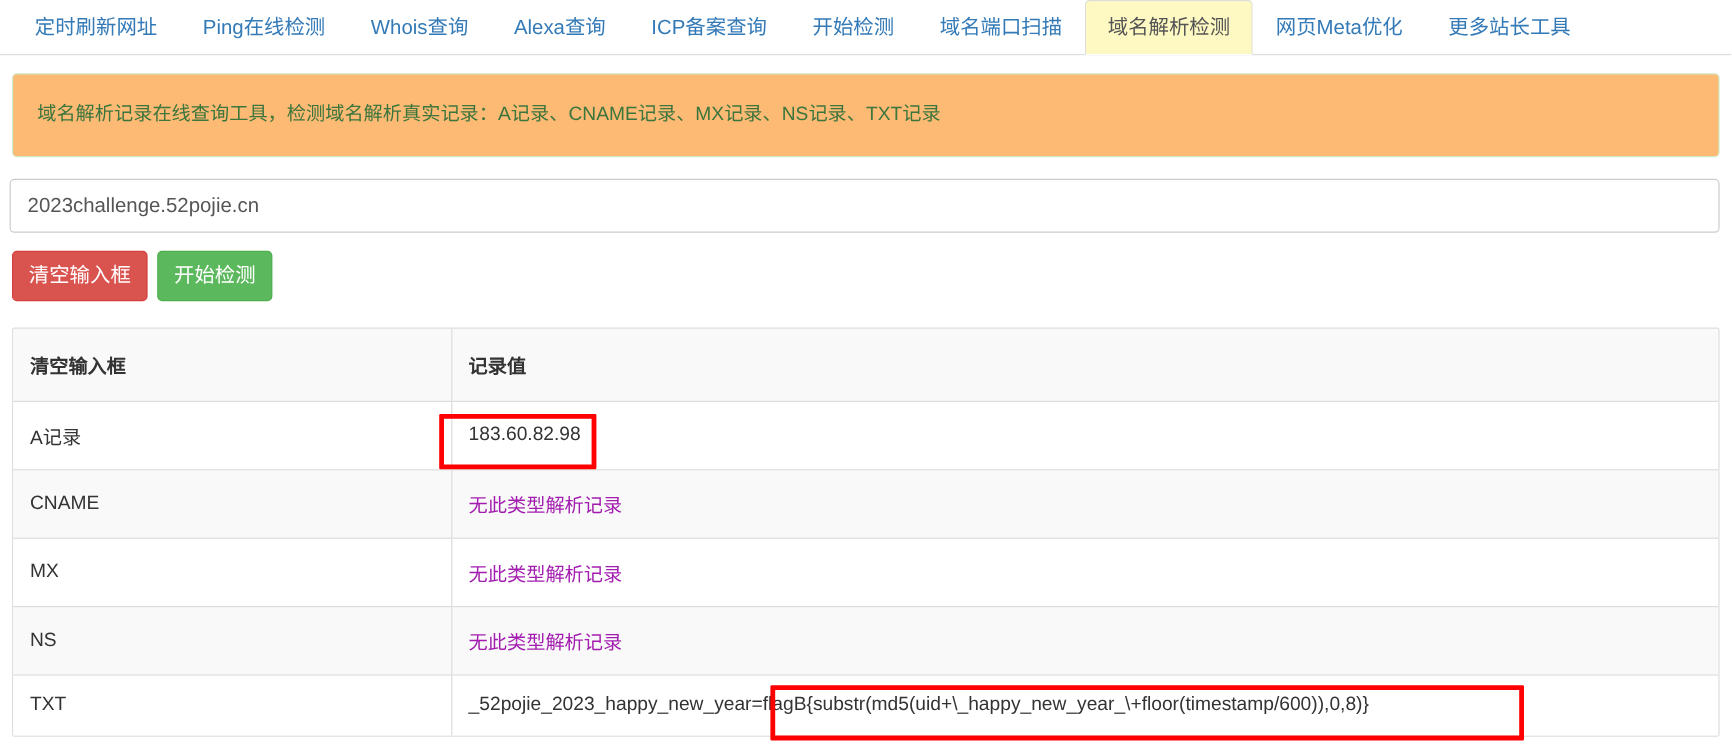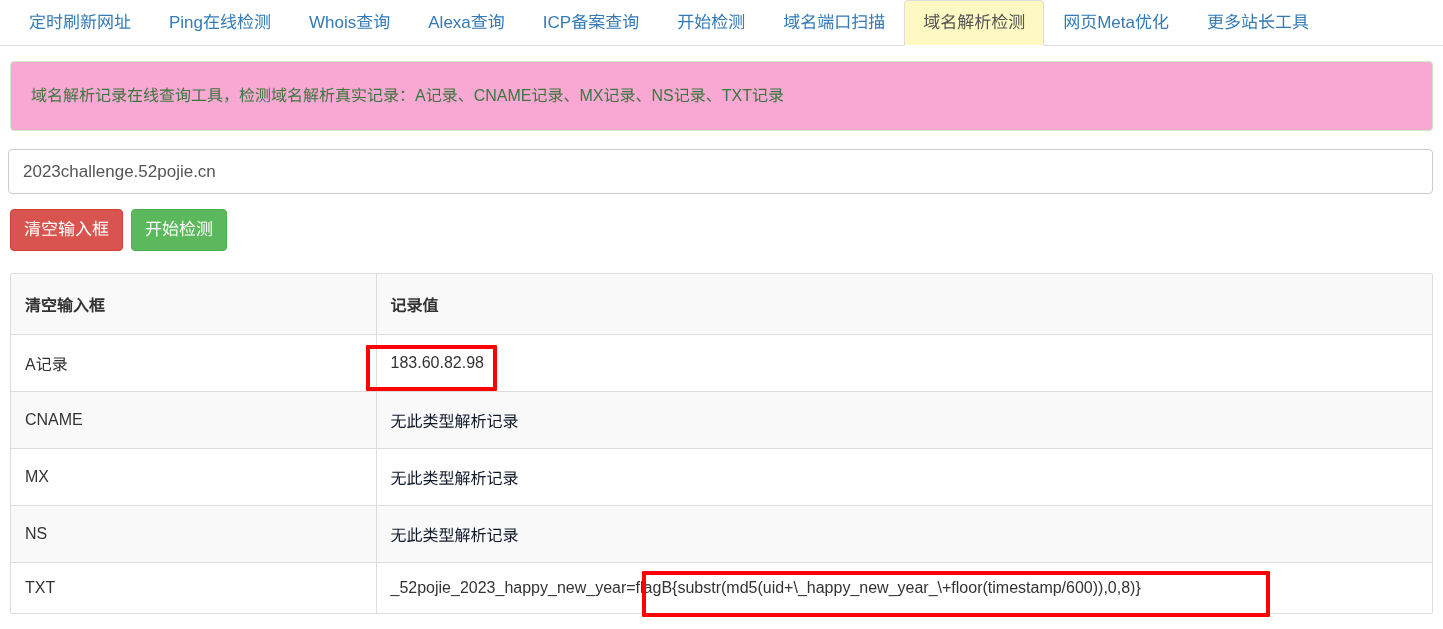--- a/index.html
+++ b/index.html
@@ -53,21 +53,21 @@
     color: #555555;
     background: #fef9c3;
     border-color: #dddddd;
     border-bottom-color: #ffffff;
     cursor: default;
   }
 
   
   .info-banner {
     margin: 15px 10px 0 10px;
-    background: #f9a8d4;
+    background: #fdba74;
     border: 1px solid #d0e9c6;
     border-radius: 4px;
     color: #3c763d;
     font-size: 16px;
     line-height: 1.45;
     padding: 23px 18px 23px 20px;
     box-sizing: border-box;
     height: 70px;
     display: flex;
     align-items: center;
@@ -148,21 +148,21 @@
     background: #f9f9f9;
     font-weight: bold;
     color: #333333;
     padding-top: 18px;
     padding-bottom: 18px;
   }
   table.dns-table tbody tr.odd  td { background: #ffffff; }
   table.dns-table tbody tr.even td { background: #f9f9f9; }
   table.dns-table tbody tr:last-child td { border-bottom: none; }
 
-  .val-none { color: #0f172a; }
+  .val-none { color: #a21caf; }
   .val-plain { color: #333333; }
 
   
   .annot {
     position: absolute;
     border: 4px solid #ff0000;
     box-sizing: border-box;
     pointer-events: none;
     z-index: 20;
     border-radius: 1px;

